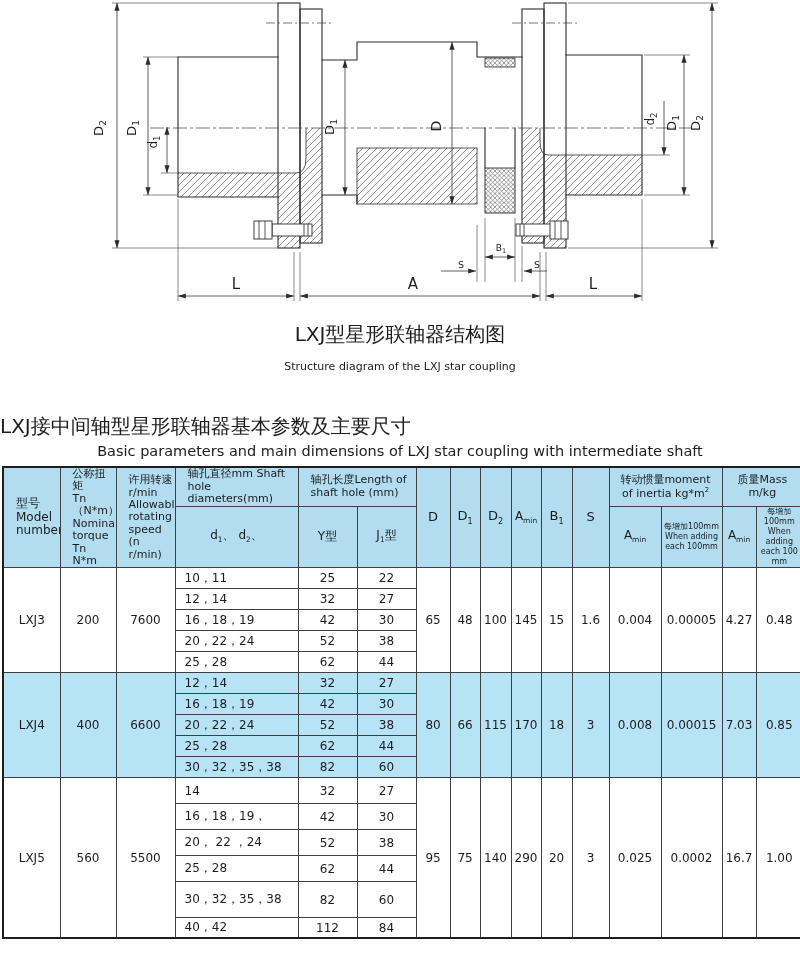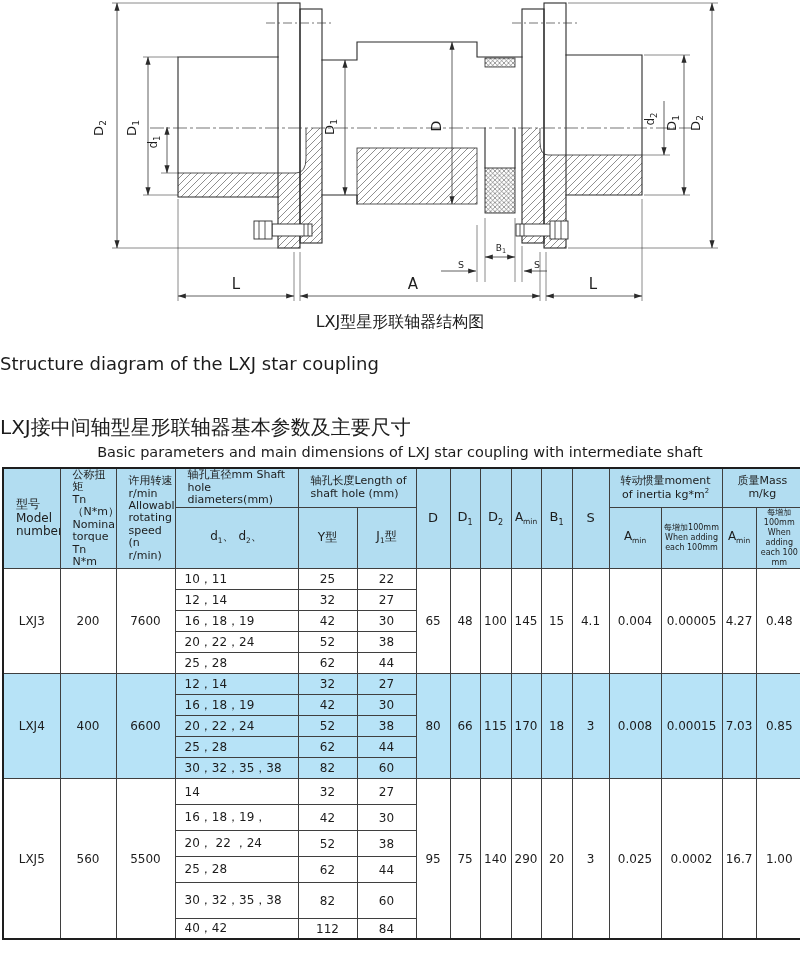--- a/index.html
+++ b/index.html
@@ -7,22 +7,22 @@
   svg{display:block;}
   svg text{font-family:"DejaVu Sans",sans-serif;fill:#1e1e1e;}
   .ol{stroke:#2b2b2b;stroke-width:1.1;fill:none;stroke-linecap:square;}
   .thin{stroke:#2b2b2b;stroke-width:0.8;fill:none;}
   .cl{stroke:#3a3a3a;stroke-width:0.7;fill:none;stroke-dasharray:14 3 3 3;}
   .bl{stroke:#3a3a3a;stroke-width:0.7;fill:none;stroke-dasharray:9 3 2 3;}
   .dim{stroke:#2b2b2b;stroke-width:0.75;fill:none;marker-start:url(#ar);marker-end:url(#ar);}
   .dimE{stroke:#2b2b2b;stroke-width:0.75;fill:none;marker-end:url(#ar);}
   .ext{stroke:#2b2b2b;stroke-width:0.55;fill:none;}
   .bolt{fill:#fff;stroke:#2b2b2b;stroke-width:0.9;}
-  .cap1{text-align:center;font-size:16px;}
-  .cap2{text-align:left;font-size:18px;margin-top:20px;}
+  .cap1{text-align:center;font-size:20px;margin-top:9px;}
+  .cap2{text-align:center;font-size:11px;margin-top:12px;}
   .tt1{text-align:left;font-size:20px;margin-top:40px;}
   .tt2{text-align:center;font-size:14.5px;margin-top:3px;}
   table{border-collapse:collapse;table-layout:fixed;width:796px;margin:7px 2px 0 2px;border:2px solid #1e1e1e;}
   th,td{border:1px solid var(--bd,#3f3f3f);overflow:hidden;font-weight:normal;text-align:center;vertical-align:middle;padding:0;}
   .hd{background:var(--hdr,#b2ddf1);font-size:11px;line-height:1.13;white-space:pre-line;}
   .ta-l{text-align:left;padding-left:12px;}
   .big{font-size:13px;}
   .med{font-size:12px;}
   .tiny{font-size:8px;line-height:1.25;}
   td{font-size:12px;}
@@ -193,21 +193,21 @@
     <td rowspan="5">200</td>
     <td rowspan="5">7600</td>
     <td class="dia">10，11</td>
     <td>25</td>
     <td>22</td>
     <td rowspan="5">65</td>
     <td rowspan="5">48</td>
     <td rowspan="5">100</td>
     <td rowspan="5">145</td>
     <td rowspan="5">15</td>
-    <td rowspan="5">4.1</td>
+    <td rowspan="5">1.6</td>
     <td rowspan="5">0.004</td>
     <td rowspan="5">0.00005</td>
     <td rowspan="5">4.27</td>
     <td rowspan="5">0.48</td>
   </tr>
   <tr class="dr">
         <td class="dia">12，14</td>
         <td>32</td>
         <td>27</td>
       </tr>

